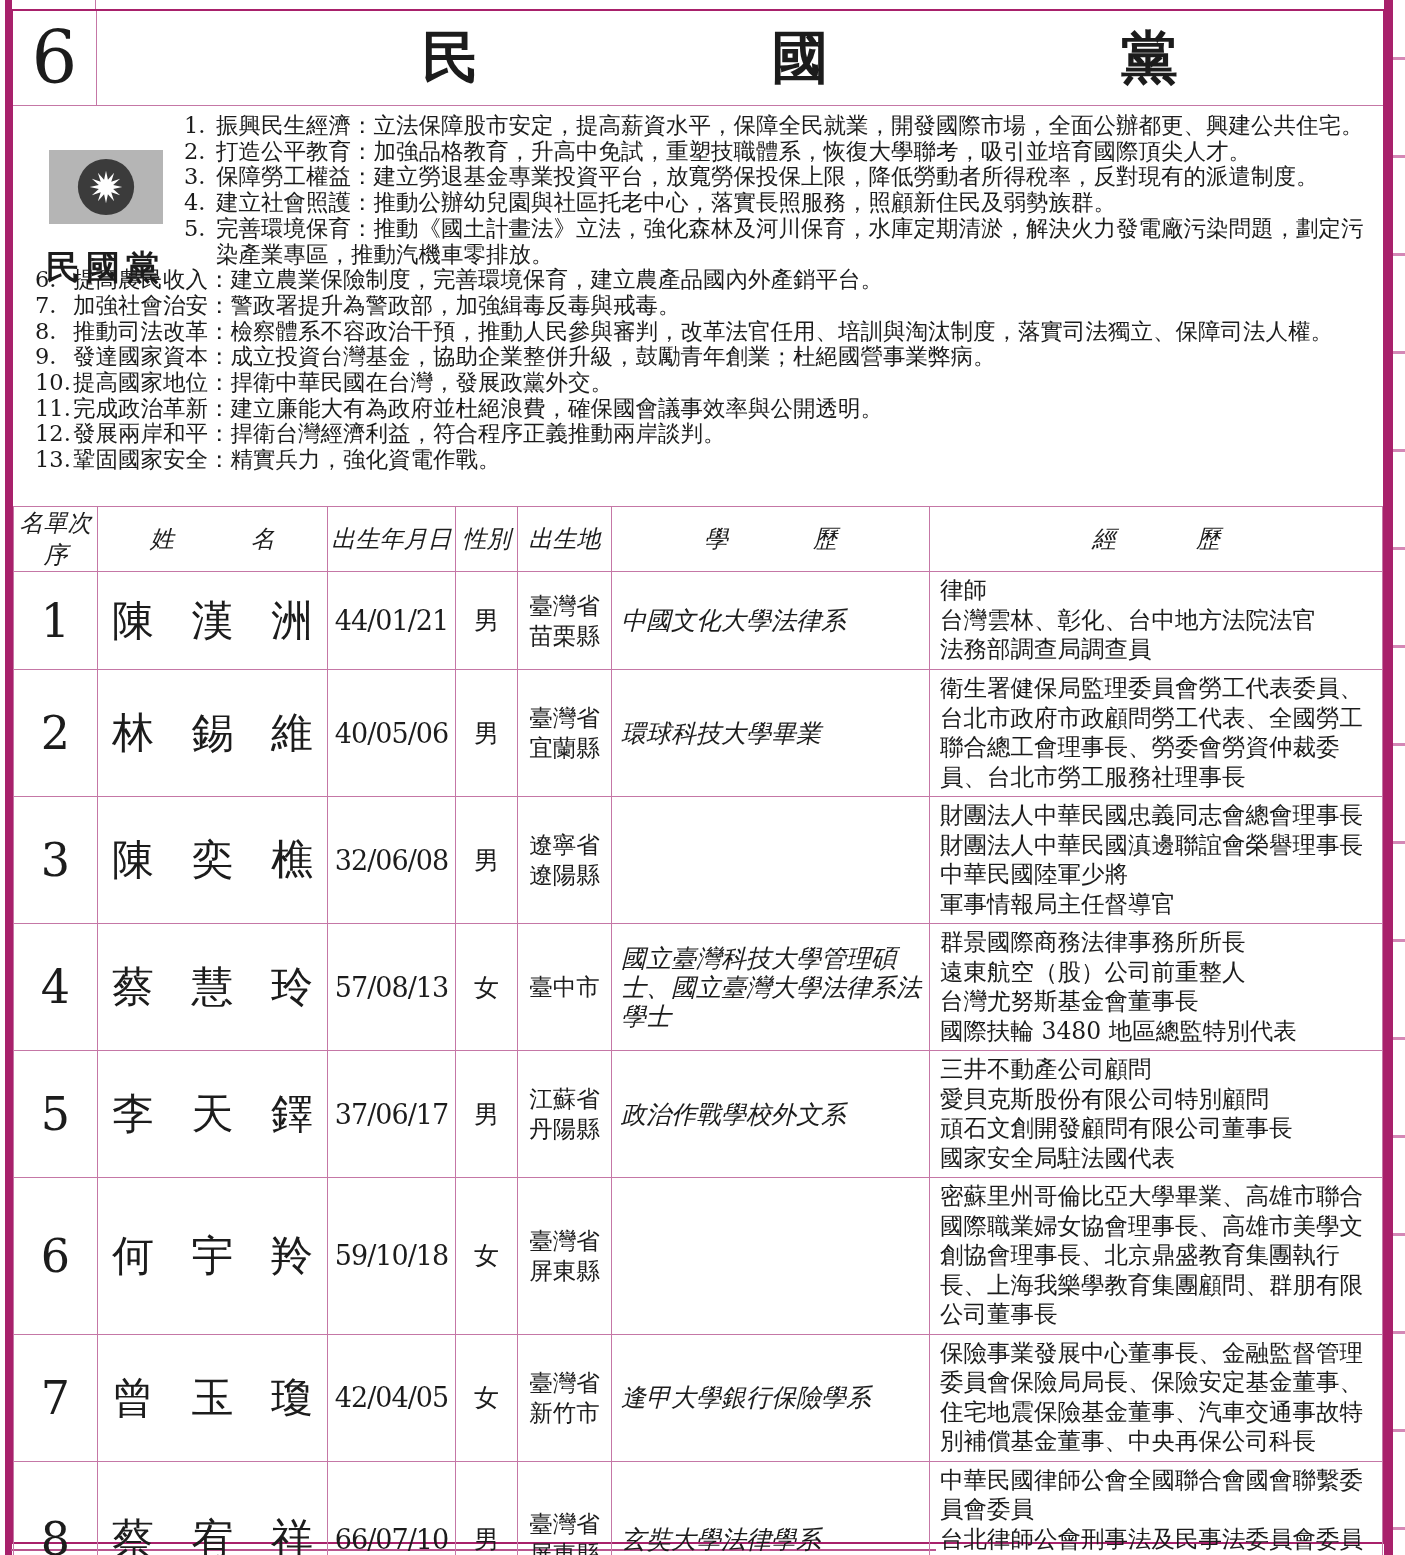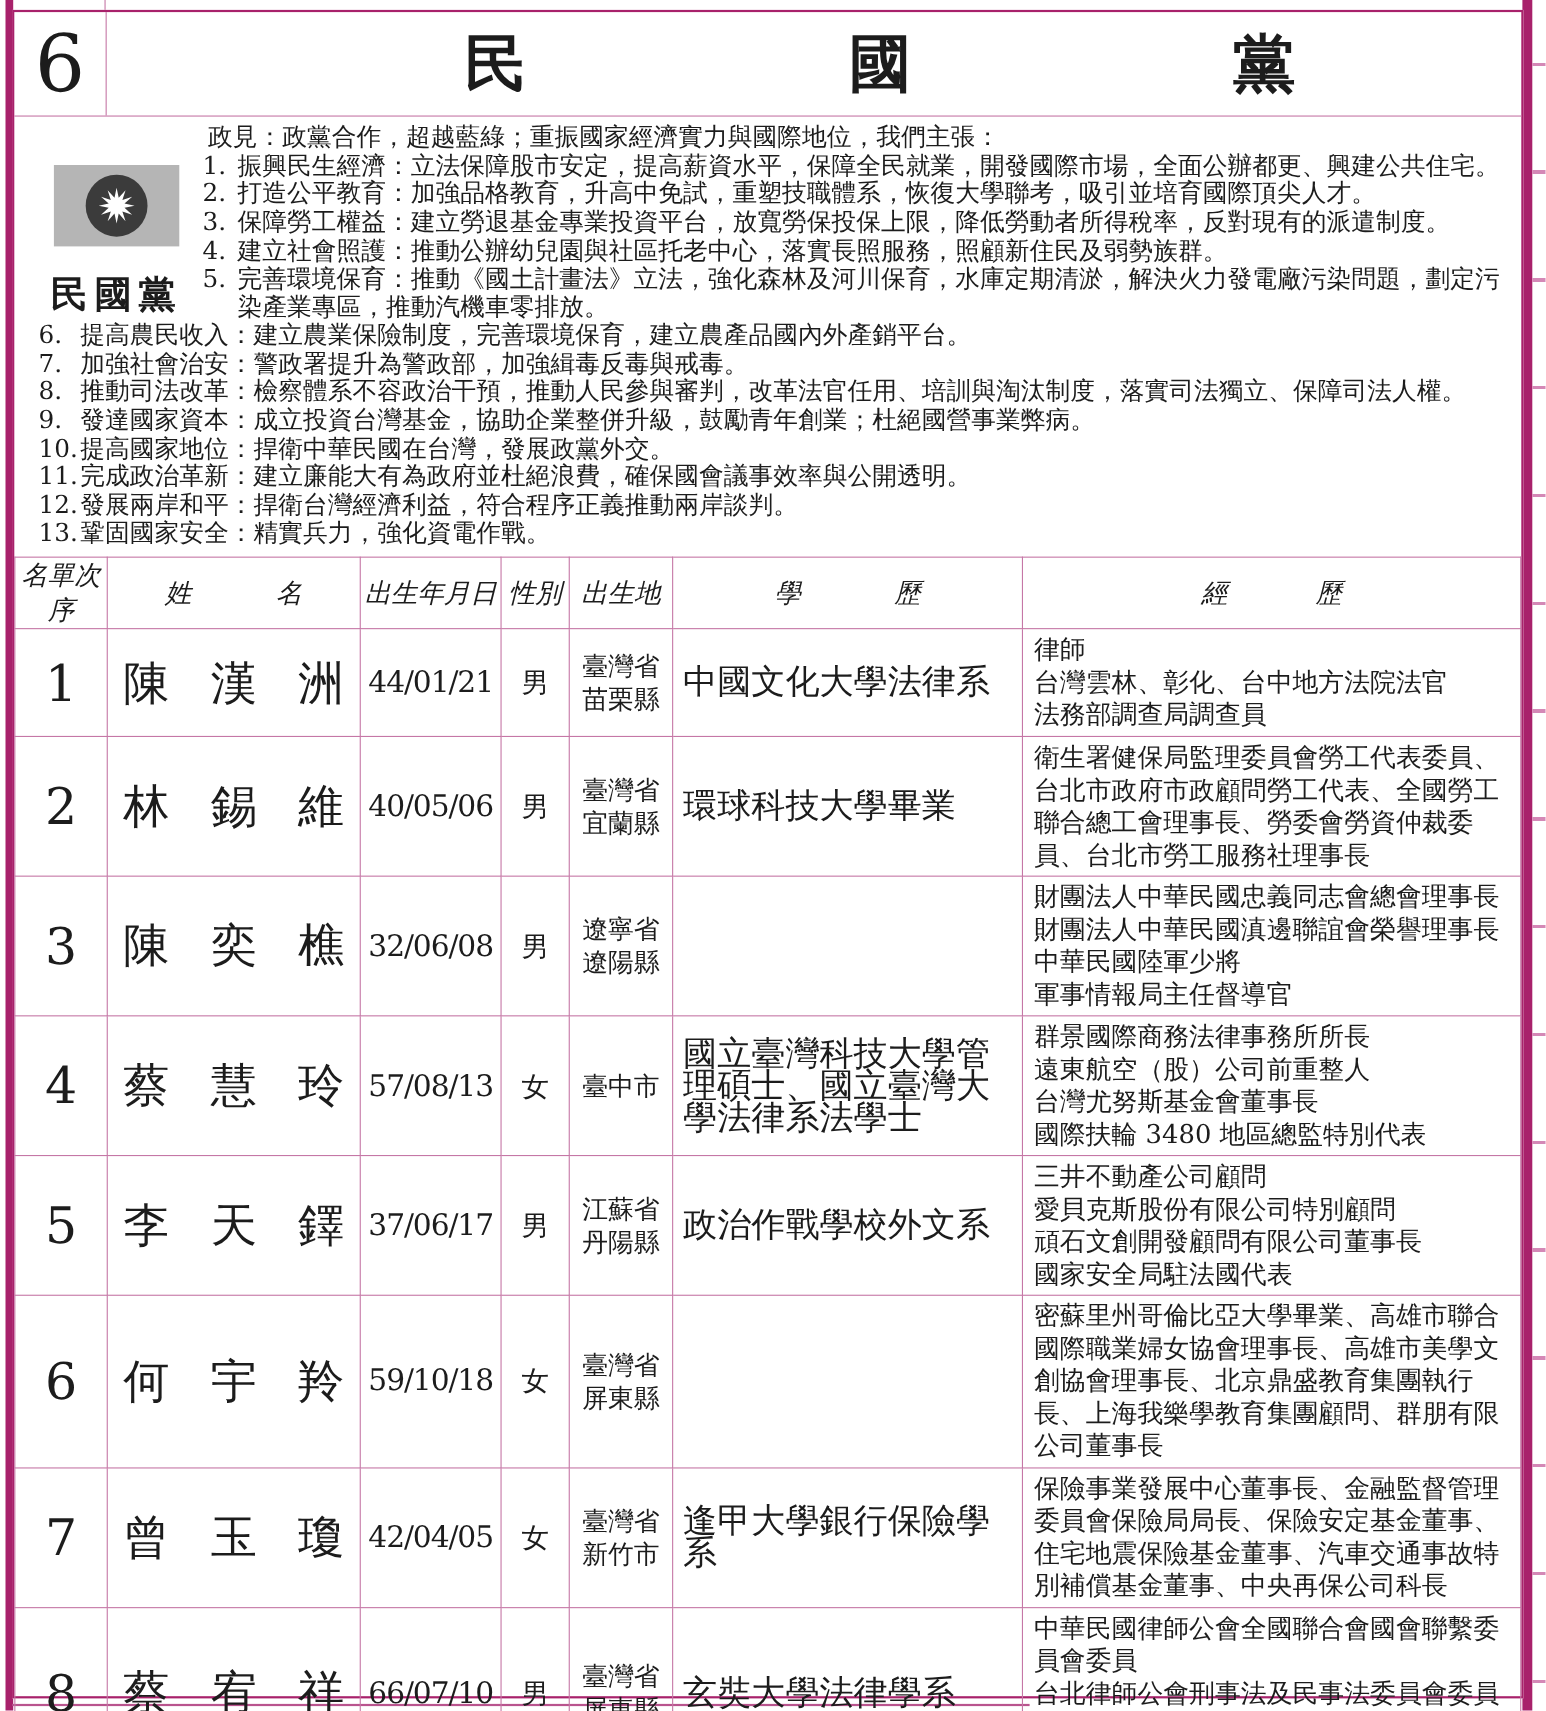--- a/index.html
+++ b/index.html
@@ -55,21 +55,21 @@
   th.h-name{padding:0 52px;}
   th.h-edu{padding:2px 92px;}
   th.h-exp{padding:2px 162px;}
   .spread{text-align:justify;text-align-last:justify;-moz-text-align-last:justify;text-justify:distribute;}
   td.c-order{text-align:center;font-size:46px;}
   td.c-name{font-size:42px;}
   td.c-name .name-in{padding:0 14px;}
   td.c-date{text-align:center;font-size:27px;letter-spacing:-1px;}
   td.c-sex{text-align:center;font-size:25px;}
   td.c-born{text-align:center;font-size:23.5px;line-height:30px;white-space:pre-line;}
-  td.c-edu{font-size:31px;line-height:29px;padding:4px 8px 4px 9px;text-align:left;}
+  td.c-edu{font-size:25px;line-height:29px;padding:4px 8px 4px 9px;text-align:left;font-style:italic;}
   td.c-exp{font-size:23.5px;line-height:29.5px;padding:4px 6px 4px 10px;text-align:left;white-space:pre-line;}
   tr.r1{height:98px}tr.r2{height:99px}tr.r3{height:99px}tr.r4{height:99px}tr.r5{height:99px}
   tr.r6{height:102px}tr.r7{height:99px}tr.r8{height:103px}
 </style>
 </head>
 <body>
 
 <div class="side-bar left"></div>
 <div class="side-bar right"></div>
 <div class="right-ticks"></div>
@@ -93,21 +93,20 @@
         <svg width="74" height="74" viewBox="0 0 100 100">
           <circle cx="50" cy="50" r="38" fill="#3b3b3b"></circle>
           <polygon fill="#ffffff" points="50,28 52.6,40.3 61,30.9 57.1,42.9 69.1,39 59.7,47.4 72,50 59.7,52.6 69.1,61 57.1,57.1 61,69.1 52.6,59.7 50,72 47.4,59.7 39,69.1 42.9,57.1 30.9,61 40.3,52.6 28,50 40.3,47.4 30.9,39 42.9,42.9 39,30.9 47.4,40.3"></polygon>
           <circle cx="50" cy="50" r="9" fill="#ffffff"></circle>
         </svg>
       </div>
       <div class="logo-caption">民國黨</div>
     </div>
 
     <div class="pf">
-      <div class="pf-intro">政見：政黨合作，超越藍綠；重振國家經濟實力與國際地位，我們主張：</div>
       <div class="pf-item ind">
         <span class="num">1.</span>
         <span class="txt">振興民生經濟：立法保障股市安定，提高薪資水平，保障全民就業，開發國際市場，全面公辦都更、興建公共住宅。</span>
       </div>
       <div class="pf-item ind">
         <span class="num">2.</span>
         <span class="txt">打造公平教育：加強品格教育，升高中免試，重塑技職體系，恢復大學聯考，吸引並培育國際頂尖人才。</span>
       </div>
       <div class="pf-item ind">
         <span class="num">3.</span>

